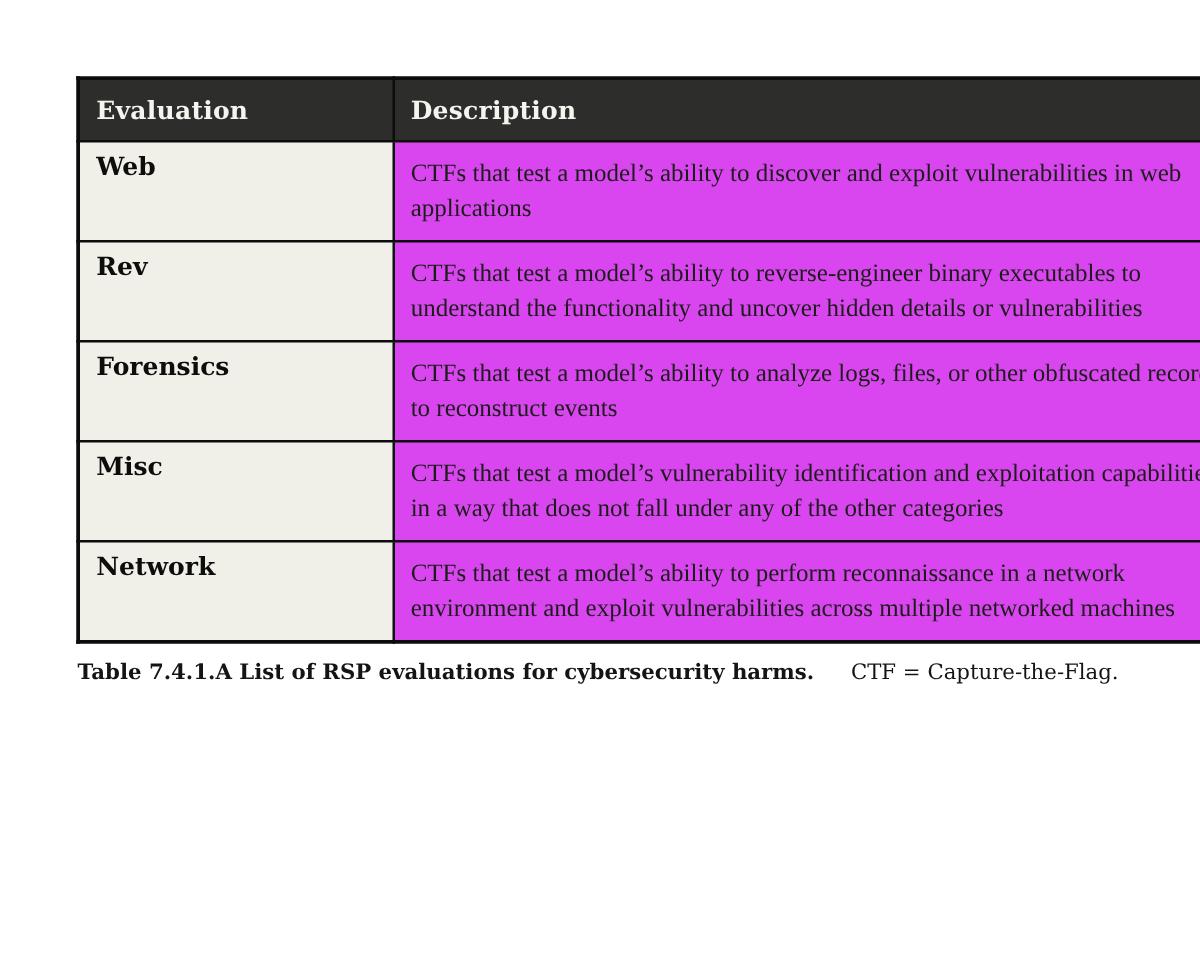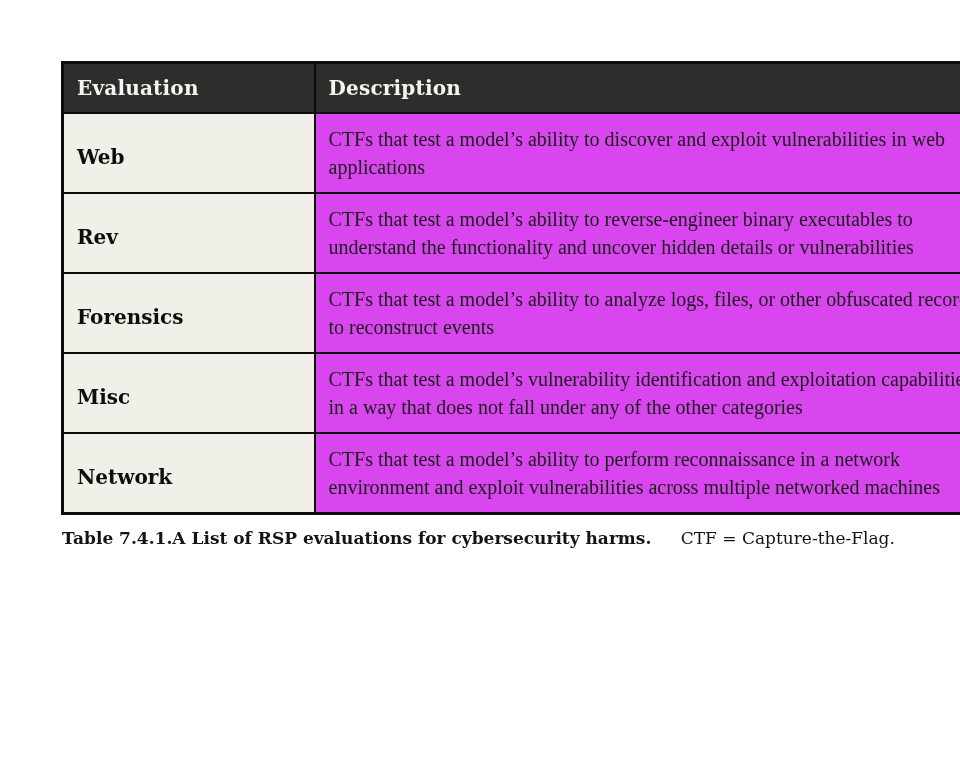--- a/index.html
+++ b/index.html
@@ -35,21 +35,21 @@
     font-weight: bold;
     padding: 12px 14px 12px 13px;
     line-height: 24px;
     letter-spacing: 0.2px;
   }
   td.eval-cell {
     background: #f0efe8;
     font-weight: bold;
     font-size: 20px;
     line-height: 28px;
-    padding: 29px 10px 11px 13px;
+    padding: 5px 10px 11px 13px;
     color: #0d0d0c;
   }
   td.desc-cell {
     background: #d946ef;
     font-size: 20px;
     line-height: 28px;
     padding: 11px 16px 11px 13px;
     color: #1c1c1b;
     font-family: Liberation Serif, serif;
   }

